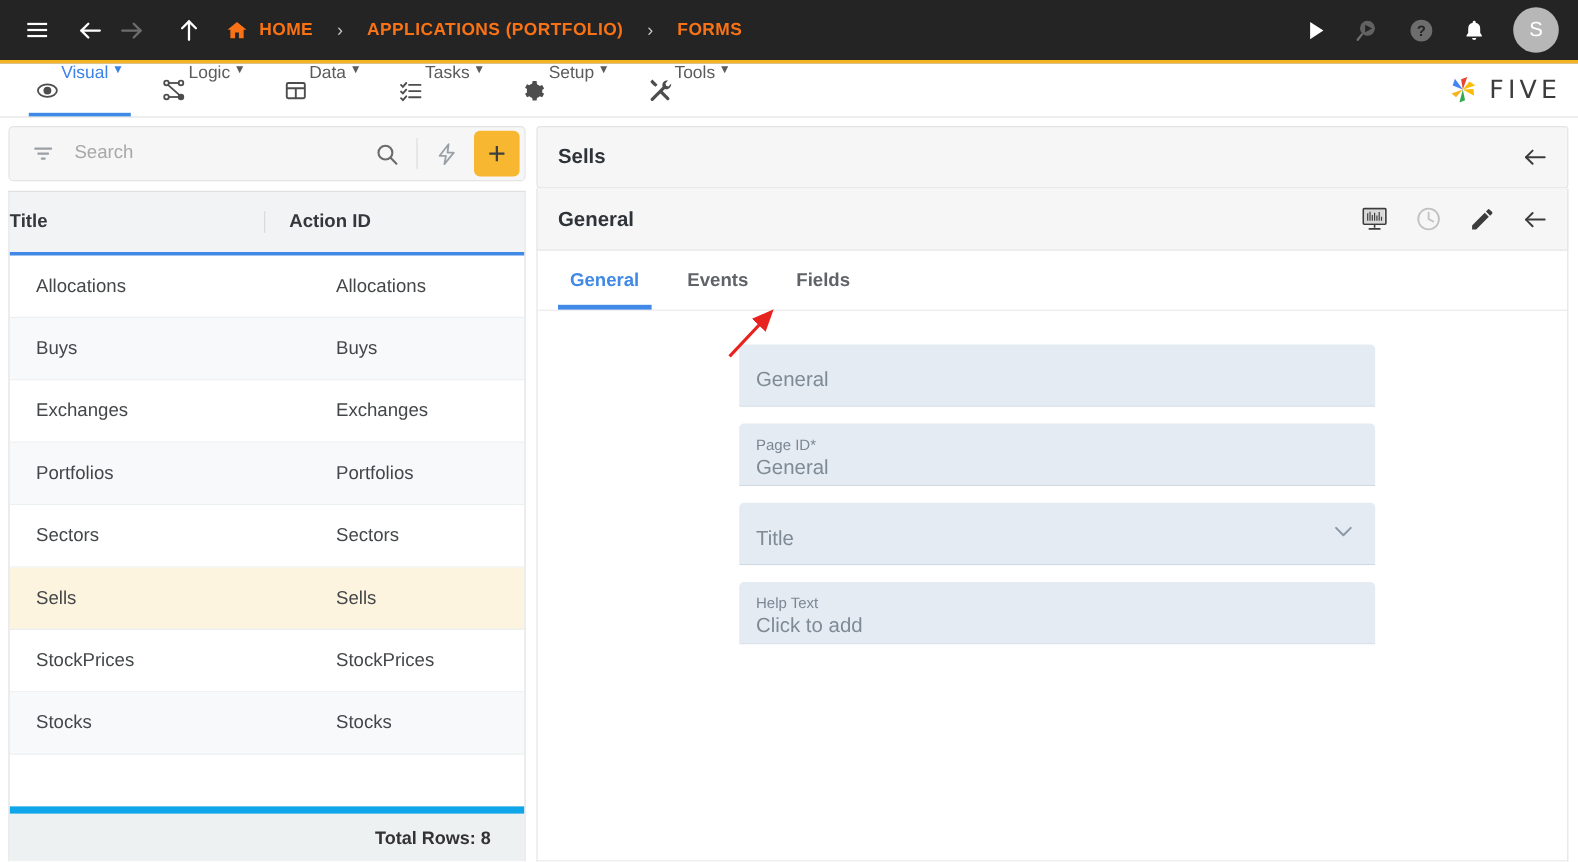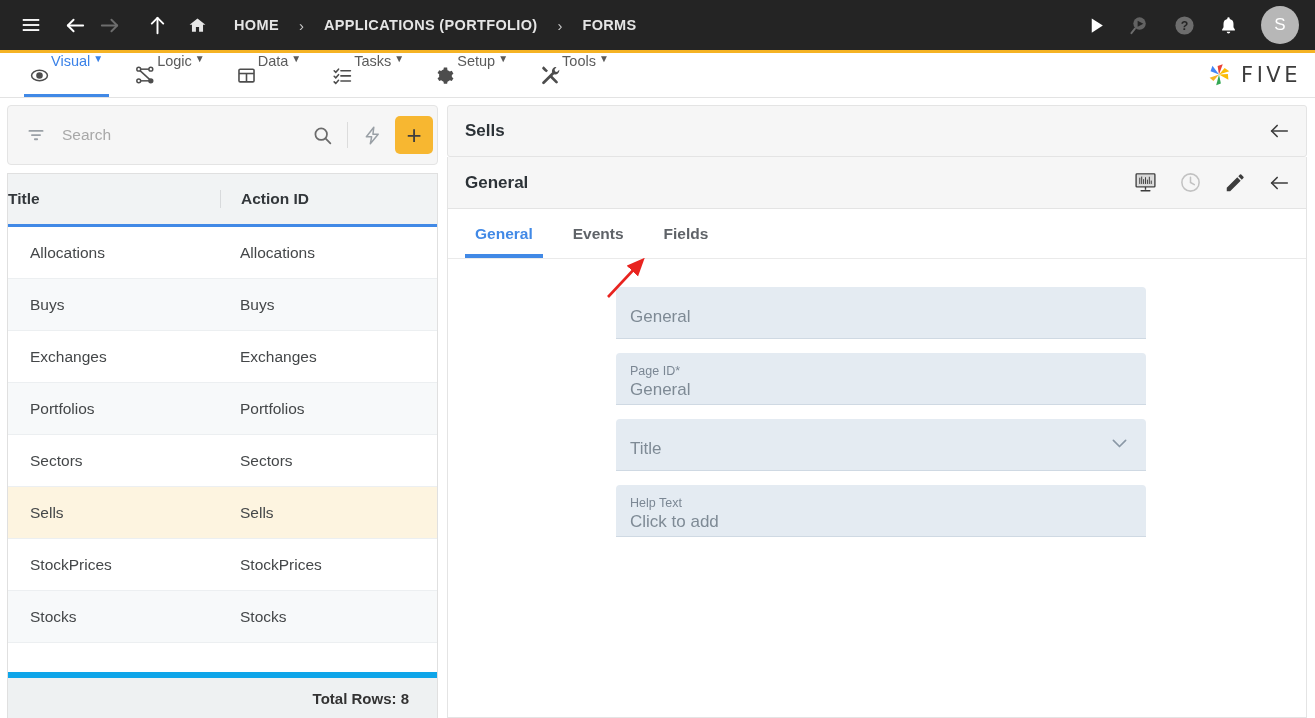--- a/index.html
+++ b/index.html
@@ -23,23 +23,23 @@
     display: flex; align-items: center; justify-content: center;
     color: #ffffff; flex: none;
   }
   .tb-icon.dim { color: #6d6d6d; }
   .tb-icon svg { display: block; }
   .tb-gap-1 { width: 10px; flex:none; }
   .tb-gap-2 { width: 14px; flex:none; }
 
   .crumbs { display: flex; align-items: center; margin-left: 14px; }
   .crumb {
-    color: #e5e5e5; font-size: 14.5px; font-weight: bold;
+    color: #f97316; font-size: 14.5px; font-weight: bold;
     letter-spacing: .35px; white-space: nowrap;
-    display: flex; align-items: center; gap: 27px;
+    display: flex; align-items: center; gap: 9px;
   }
   .crumb-sep {
     color: #c9c9c9; font-size: 15px; margin: 0 20px;
     font-weight: 400;
   }
   .topbar-right {
     margin-left: auto; display: flex; align-items: center; gap: 10px;
   }
   .avatar {
     width: 38px; height: 38px; border-radius: 50%;
@@ -82,21 +82,21 @@
     display: flex; height: calc(718px - 53px - 45px);
     background: #ffffff; align-items: stretch;
   }
 
   
   .left {
     width: 438px; flex: none; display: flex; flex-direction: column;
     padding: 7px 0 0 7px;
   }
   .searchbar {
-    height: 60px; background: #f6f6f6;
+    height: 46px; background: #f6f6f6;
     border: 1px solid #e4e4e4; border-radius: 4px;
     display: flex; align-items: center; padding: 0 4px 0 12px;
     margin-bottom: 8px;
   }
   .filter-ico { color: #9aa0a6; display:flex; padding: 0 6px; }
   .search-input {
     flex: 1; border: none; outline: none; background: transparent;
     font-size: 15.5px; color: #3c4043; padding-left: 10px;
     font-family: "Liberation Sans", sans-serif;
   }
@@ -123,21 +123,21 @@
     flex: none;
   }
   .gh-cell {
     font-size: 15.5px; font-weight: bold; color: #33373b;
   }
   .gh-cell.c1 { width: 212px; }
   .gh-cell.c2 { flex: 1; padding-left: 20px; border-left: 1px solid #d8dadc; }
   .grid-body { flex: 1; overflow: hidden; }
   .grow {
     height: 52px; display: flex; align-items: center;
-    border-bottom: 1px solid #eceff1; background: #ffffff;
+    border-bottom: 1px solid #eceff1; background: #ffffff; gap: 40px;
   }
   .grow.alt { background: #f7f9fa; }
   .grow.sel { background: #fdf4e0; }
   .gc {
     font-size: 15.5px; color: #444749;
   }
   .gc.c1 { width: 212px; padding-left: 22px; }
   .gc.c2 { flex: 1; padding-left: 20px; }
   .grow.blank { border-bottom: 1px solid #eceff1; }
   .grid-foot {

